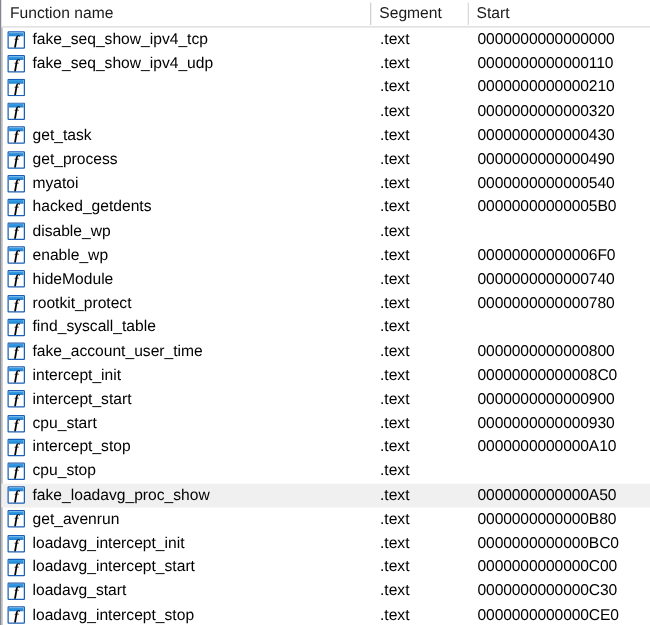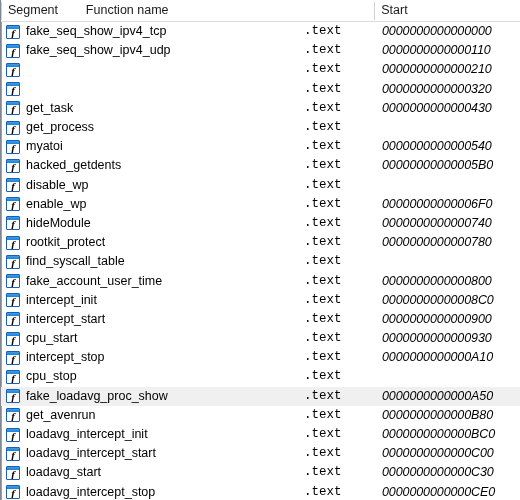--- a/index.html
+++ b/index.html
@@ -84,27 +84,25 @@
   }
   .cell.name {
     width: 296px;
     display: flex;
     align-items: center;
     padding-left: 5px;
   }
   .cell.segment {
     width: 78px;
     padding-left: 7px;
-    font-family: Liberation Mono, monospace;
   }
   .cell.start {
     width: 145px;
     padding-left: 7px;
     letter-spacing: -0.1px;
-    font-style: italic;
   }
 
   
   .fn-icon {
     position: relative;
     flex: 0 0 auto;
     width: 14px;
     height: 14px;
     margin-right: 6px;
     box-sizing: border-box;
@@ -150,22 +148,22 @@
     background: #9aa0a6;
   }
 </style>
 </head>
 <body>
 
 <div id="functions-window">
   <div class="win-edge"></div>
 
   <div class="list-header">
+    <div class="hdr-cell col-name">Function name</div>
     <div class="hdr-cell col-segment sep">Segment</div>
-    <div class="hdr-cell col-name">Function name</div>
     <div class="hdr-cell col-start sep">Start</div>
   </div>
 
   <div class="rows" id="rows-container">
       <div class="row">
         <div class="cell name">
           <span class="fn-icon">
             <span class="cap"></span>
             <span class="glyph">f</span>
           </span>
@@ -218,20 +216,21 @@
       </div>
       <div class="row">
         <div class="cell name">
           <span class="fn-icon">
             <span class="cap"></span>
             <span class="glyph">f</span>
           </span>
           <span class="fn-label">get_process</span>
         </div>
         <div class="cell segment">.text</div>
+        <div class="cell start">0000000000000490</div>
       </div>
       <div class="row">
         <div class="cell name">
           <span class="fn-icon">
             <span class="cap"></span>
             <span class="glyph">f</span>
           </span>
           <span class="fn-label">myatoi</span>
         </div>
         <div class="cell segment">.text</div>

